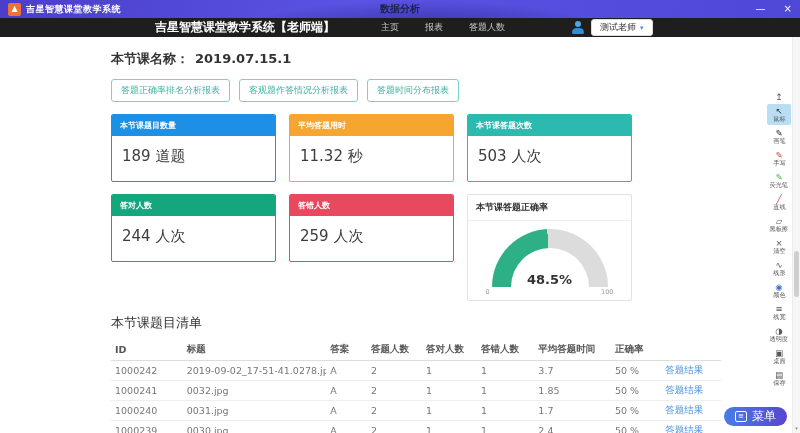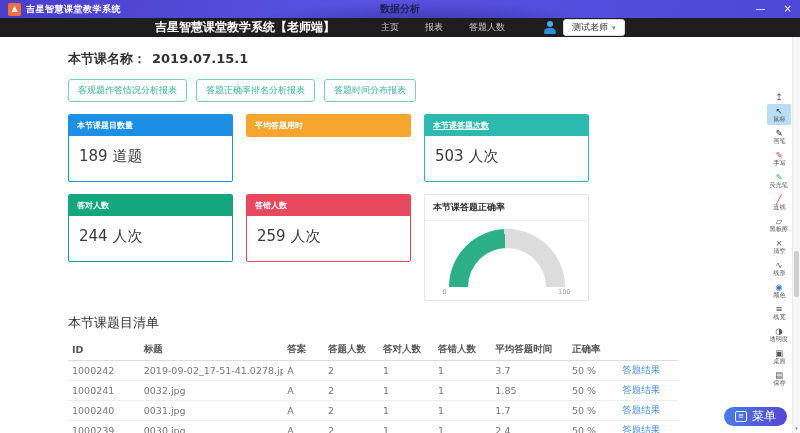--- a/index.html
+++ b/index.html
@@ -19,31 +19,31 @@
     color:#1c2252;z-index:2;pointer-events:none;}
   .win-controls{margin-left:auto;display:flex;align-items:center;gap:18px;z-index:3;}
   .win-btn{color:#fff;font-size:10px;line-height:1;cursor:pointer;}
 
   
   .navbar{position:absolute;top:18px;left:0;right:0;height:19px;background:#1e1e1e;
     display:flex;align-items:center;z-index:25;}
   .nav-brand{margin-left:155px;color:#fff;font-size:12px;font-weight:bold;}
   .nav-menu{display:flex;align-items:center;margin-left:20px;}
   .nav-link{color:#c9c9c9;font-size:9px;margin-left:26px;text-decoration:none;cursor:pointer;}
-  .user-area{position:absolute;left:543px;display:flex;align-items:center;gap:7px;}
+  .user-area{position:absolute;left:571px;display:flex;align-items:center;gap:7px;}
   .avatar{width:13px;height:13px;position:relative;}
   .avatar::before{content:'';position:absolute;top:0;left:3.5px;width:6px;height:6px;border-radius:50%;background:#4aa7e8;}
   .avatar::after{content:'';position:absolute;bottom:0;left:0.5px;width:12px;height:6px;border-radius:6px 6px 2px 2px;background:#2f8fd6;}
   .user-btn{background:#fff;border:1px solid #ddd;border-radius:3px;height:15px;display:flex;
     align-items:center;padding:0 8px;font-size:9px;color:#333;cursor:pointer;gap:4px;}
   .user-caret{color:#4a90e2;font-size:7px;}
 
   
   .content{position:absolute;top:37px;left:0;right:34px;bottom:0;background:#fff;
-    padding:13px 0 0 68px;box-sizing:border-box;}
+    padding:13px 0 0 111px;box-sizing:border-box;}
   .lesson-row{font-size:13px;color:#333;font-weight:bold;}
   .lesson-name{margin-left:6px;}
   .report-buttons{margin-top:11px;display:flex;gap:9px;}
   .report-btn{background:#fff;border:1px solid #7ed0c3;color:#3fb3a2;font-size:9px;
     padding:4px 9px;border-radius:3px;cursor:pointer;font-family:inherit;}
 
   .cards-row{display:flex;gap:13px;margin-top:12px;align-items:flex-start;}
   .stat-card{width:163px;border:1px solid;border-radius:2px;background:#fff;overflow:hidden;}
   .stat-card-header{color:#fff;font-size:8px;font-weight:bold;padding:5px 8px;}
   .stat-card-value{font-size:15px;color:#3c3c3c;padding:11px 10px 15px;}
@@ -126,55 +126,57 @@
     </div>
   </div>
 
   <div class="content">
 
     <div class="lesson-row">
       <span>本节课名称：</span><span class="lesson-name">2019.07.15.1</span>
     </div>
 
     <div class="report-buttons">
+        <button class="report-btn">答题正确率排名分析报表</button>
         <button class="report-btn">客观题作答情况分析报表</button>
-        <button class="report-btn">答题正确率排名分析报表</button>
         <button class="report-btn">答题时间分布报表</button>
       </div>
 
     <div class="cards-row">
         <div class="stat-card" style="border-color: rgb(29, 143, 228);">
           <div class="stat-card-header" style="background: rgb(29, 143, 228);">本节课题目数量</div>
           <div class="stat-card-value">189 道题</div>
         </div>
         <div class="stat-card" style="border-color: rgb(246, 165, 46);">
           <div class="stat-card-header" style="background: rgb(246, 165, 46);">平均答题用时</div>
+          <div class="stat-card-value">11.32 秒</div>
         </div>
         <div class="stat-card" style="border-color: rgb(44, 185, 176);">
-          <div class="stat-card-header" style="background: rgb(44, 185, 176); text-decoration: underline;">本节课答题次数</div>
+          <div class="stat-card-header" style="background: rgb(44, 185, 176);">本节课答题次数</div>
           <div class="stat-card-value">503 人次</div>
         </div>
       </div>
 
     <div class="cards-row">
 
       <div class="stat-card" style="border-color: rgb(20, 167, 126);">
           <div class="stat-card-header" style="background: rgb(20, 167, 126);">答对人数</div>
           <div class="stat-card-value">244 人次</div>
         </div>
         <div class="stat-card" style="border-color: rgb(232, 73, 94);">
           <div class="stat-card-header" style="background: rgb(232, 73, 94);">答错人数</div>
           <div class="stat-card-value">259 人次</div>
         </div>
         <div class="gauge-card">
         <div class="gauge-card-header">本节课答题正确率</div>
         <div class="gauge-wrap">
           <div class="gauge">
             <div class="gauge-ring" style="background: conic-gradient(from -90deg, rgb(46, 176, 134) 0deg, rgb(46, 176, 134) 87.3deg, rgb(220, 220, 220) 87.3deg, rgb(220, 220, 220) 180deg, transparent 180deg, transparent 360deg);"></div>
             <div class="gauge-hole"></div>
+            <div class="gauge-value">48.5%</div>
           </div>
           <div class="gauge-scale">
             <span>0</span>
             <span>100</span>
           </div>
         </div>
       </div>
     </div>
 
     <div class="table-section">

